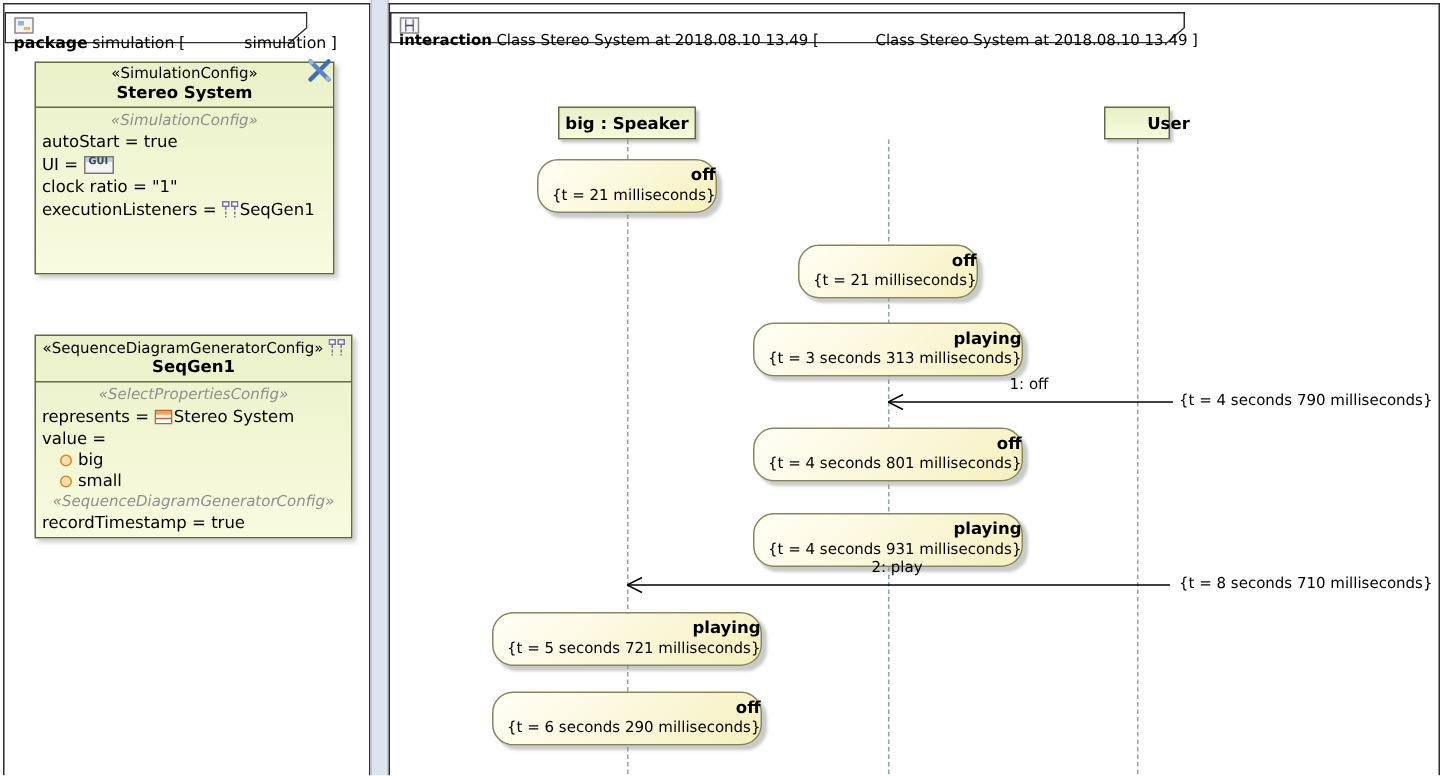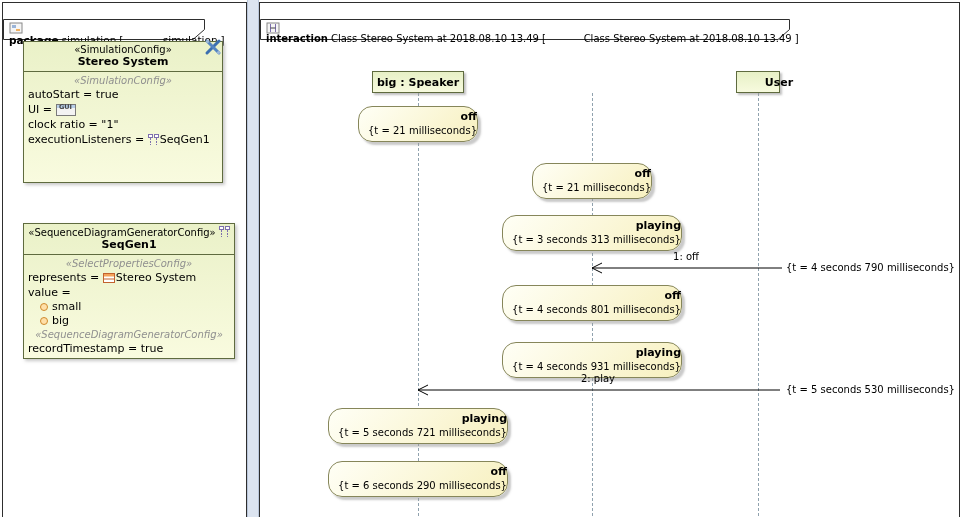--- a/index.html
+++ b/index.html
@@ -6,21 +6,21 @@
   body { font-family:"DejaVu Sans","Liberation Sans",sans-serif; background:#fff; }
   .stage { position:relative; width:962px; height:517px; background:#fff; overflow:hidden; color:#000; font-size:11px; }
 
   .frame { position:absolute; border:1px solid #2e2e2e; border-bottom:none; background:#fff; }
   .left-frame  { left:2px;   top:2px; width:245px; height:515px; }
   .right-frame { left:259px; top:2px; width:701px; height:515px; overflow:hidden; }
 
   .splitter { position:absolute; left:247px; top:0; width:12px; height:517px;
               background:#dce4f0; border-left:1px solid #b9c6da; border-right:1px solid #b9c6da; }
 
-  .tab { position:absolute; top:16px; left:0; height:21px; }
+  .tab { position:absolute; top:5px; left:0; height:21px; }
   .tab svg { position:absolute; left:0; top:0; }
   .tab-text { position:absolute; left:6px; top:3px; display:flex; align-items:center; gap:3px; white-space:pre; }
   .left-frame .tab-text { font-size:10.5px; }
   .right-frame .tab-text { font-size:10px; }
   .bold { font-weight:700; }
 
   
   .cls { position:absolute; border:1px solid #5f6b3f;
          background:linear-gradient(180deg,#eaf1c8,#f9fbdf);
          box-shadow:2px 2px 3px rgba(150,150,150,.5); }
@@ -148,25 +148,25 @@
                 <line x1="1" y1="6" x2="11" y2="6" stroke="#c2622f"></line>
               </svg>
           </span>
           <span>Stereo System</span>
         </div>
         <div class="prop">
           <span>value =</span>
         </div>
         <div class="opt">
           <span class="ic-radio"></span>
-          <span>small</span>
+          <span>big</span>
         </div>
         <div class="opt">
           <span class="ic-radio"></span>
-          <span>big</span>
+          <span>small</span>
         </div>
         <div class="inner-stereo">«SequenceDiagramGeneratorConfig»</div>
         <div class="prop">
           <span>recordTimestamp = true</span>
         </div>
       </div>
     </div>
   </div>
 
   <div class="splitter"></div>
@@ -235,16 +235,16 @@
       <polyline points="10,1 0,6 10,11" fill="none" stroke="#000"></polyline>
     </svg>
     <div class="msg-label" style="left:332px; top:248px; width:188px;">1: off</div>
     <div class="msg-time" style="left:526px; top:259px;">{t = 4 seconds 790 milliseconds}</div>
 
     <svg class="msg-svg" style="left:158px; top:381px;" width="362" height="12">
       <line x1="0" y1="6" x2="362" y2="6" stroke="#000"></line>
       <polyline points="10,1 0,6 10,11" fill="none" stroke="#000"></polyline>
     </svg>
     <div class="msg-label" style="left:158px; top:370px; width:360px;">2: play</div>
-    <div class="msg-time" style="left:526px; top:381px;">{t = 5 seconds 530 milliseconds}</div>
+    <div class="msg-time" style="left:526px; top:381px;">{t = 8 seconds 710 milliseconds}</div>
 
   </div>
 </div>
 
 </body></html>

